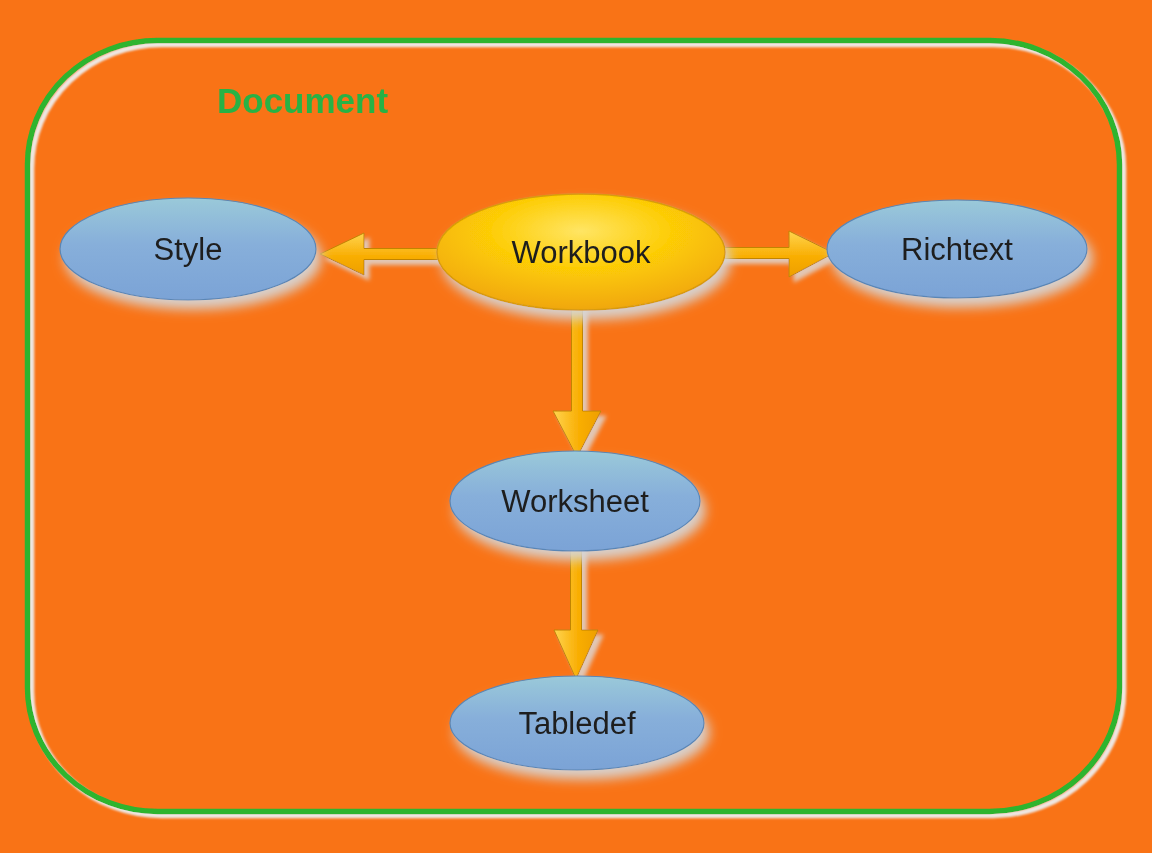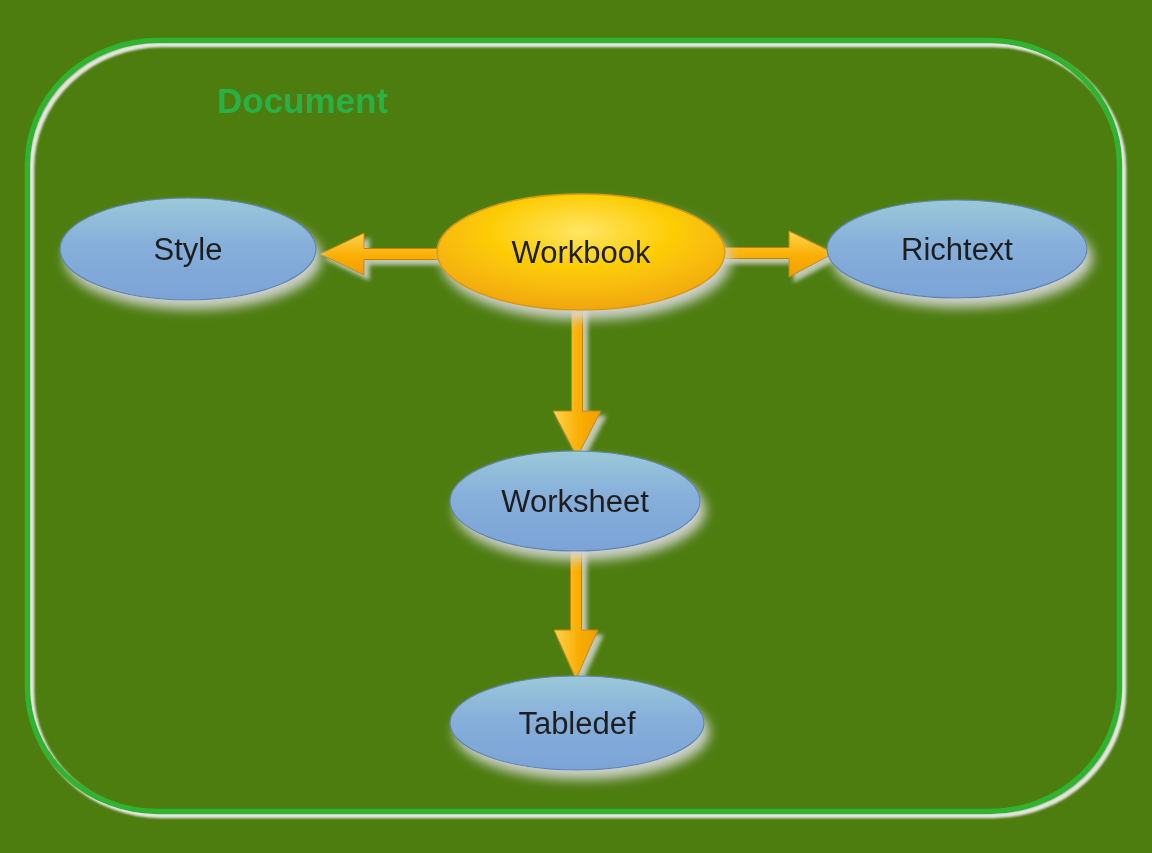--- a/index.html
+++ b/index.html
@@ -4,21 +4,21 @@
 <style>
   html, body {
     margin: 0;
     padding: 0;
     background: #000000;
   }
   .canvas {
     position: relative;
     width: 1152px;
     height: 853px;
-    background: #4d7c0f;
+    background: #f97316;
     overflow: hidden;
     font-family: "Liberation Sans", sans-serif;
   }
   svg { display: block; }
   .node-label {
     font-family: "Liberation Sans", "DejaVu Sans", sans-serif;
     font-size: 31px;
     fill: #1e1e1e;
   }
   .container-title {

